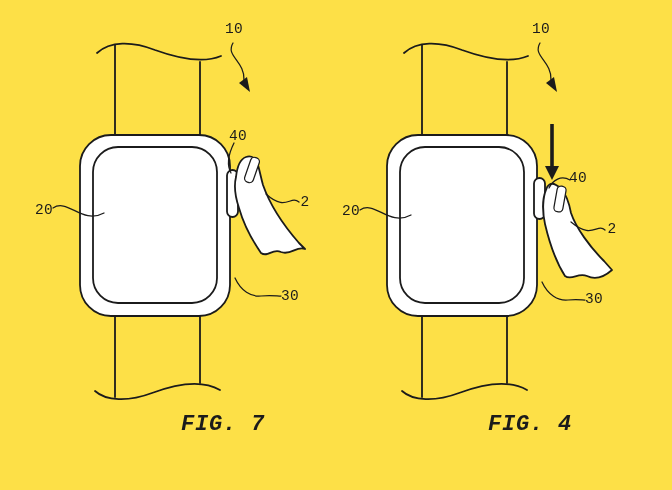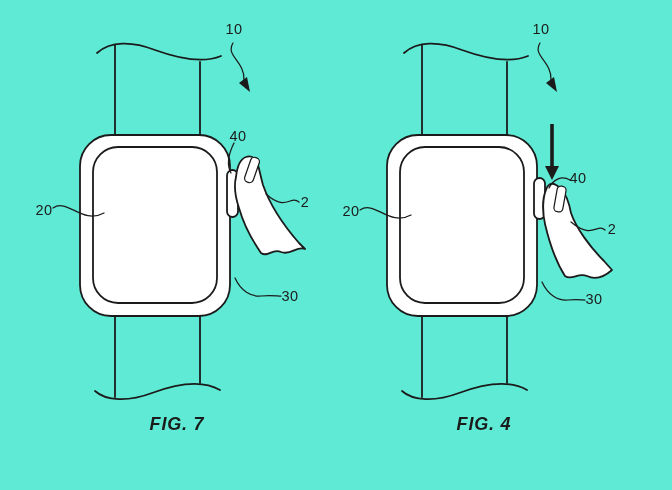--- a/index.html
+++ b/index.html
@@ -1,32 +1,32 @@
 <!DOCTYPE html>
 <html><head>
 <meta charset="utf-8">
 <style>
   html,body { margin:0; padding:0; background:#ffffff; }
   .sheet {
-    position:relative; width:672px; height:490px; background:#5eead4;
-    font-family:Liberation Sans, sans-serif; color:#1b1b1b; overflow:hidden;
+    position:relative; width:672px; height:490px; background:#fde047;
+    font-family:Liberation Mono, monospace; color:#1b1b1b; overflow:hidden;
   }
   .sheet svg { position:absolute; left:0; top:0; }
   .ln   { fill:none; stroke:#1b1b1b; stroke-width:1.8; stroke-linecap:round; stroke-linejoin:round; }
   .thin { fill:none; stroke:#1b1b1b; stroke-width:1.25; stroke-linecap:round; stroke-linejoin:round; }
   .wf   { fill:#ffffff; }
   .solid{ fill:#1b1b1b; stroke:none; }
   .ref {
     position:absolute; transform:translate(-50%,-50%);
     font-size:14.5px; letter-spacing:.4px; white-space:nowrap;
   }
   .caption {
     position:absolute; transform:translate(-50%,-50%);
-    font-size:18px; font-weight:bold; font-style:italic;
-    letter-spacing:.8px; white-space:nowrap;
+    font-size:22px; font-weight:bold; font-style:italic;
+    letter-spacing:.8px; white-space:nowrap;margin-left:46px;
   }
 </style>
 </head>
 <body>
 
 <div class="sheet">
 
   <svg width="672" height="490" viewBox="0 0 672 490">
     <defs>
       <g id="watch-body">

